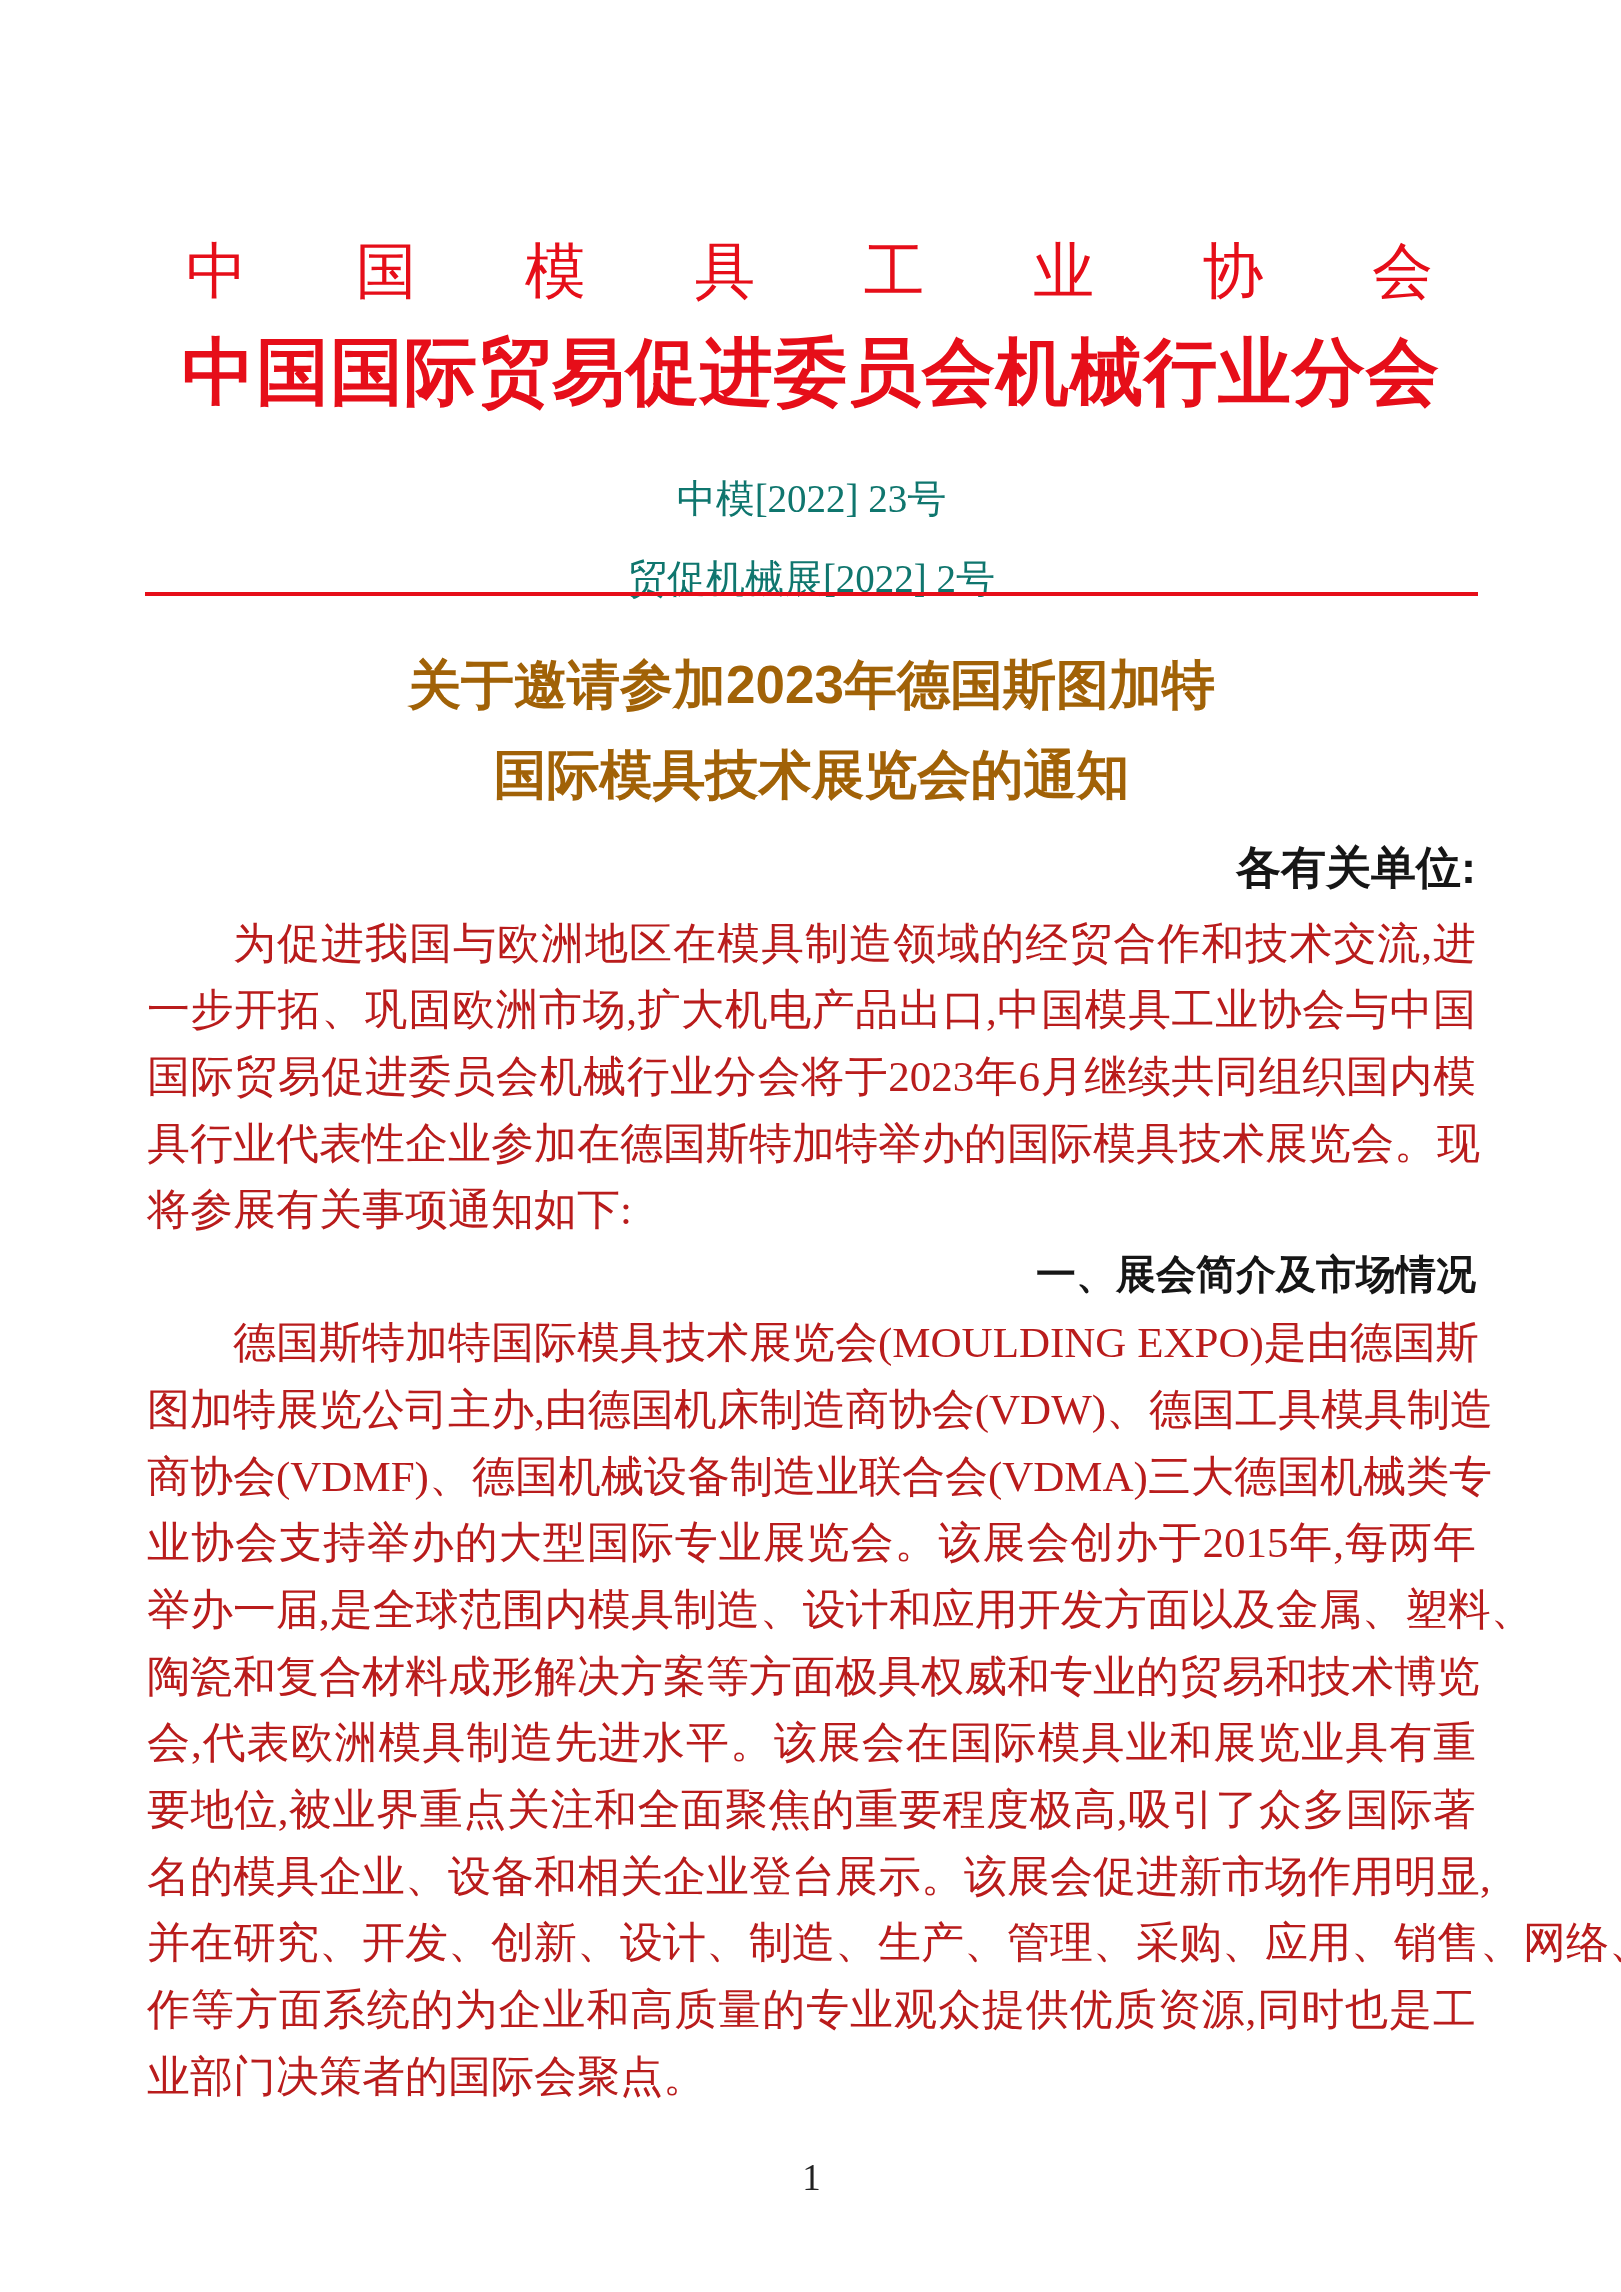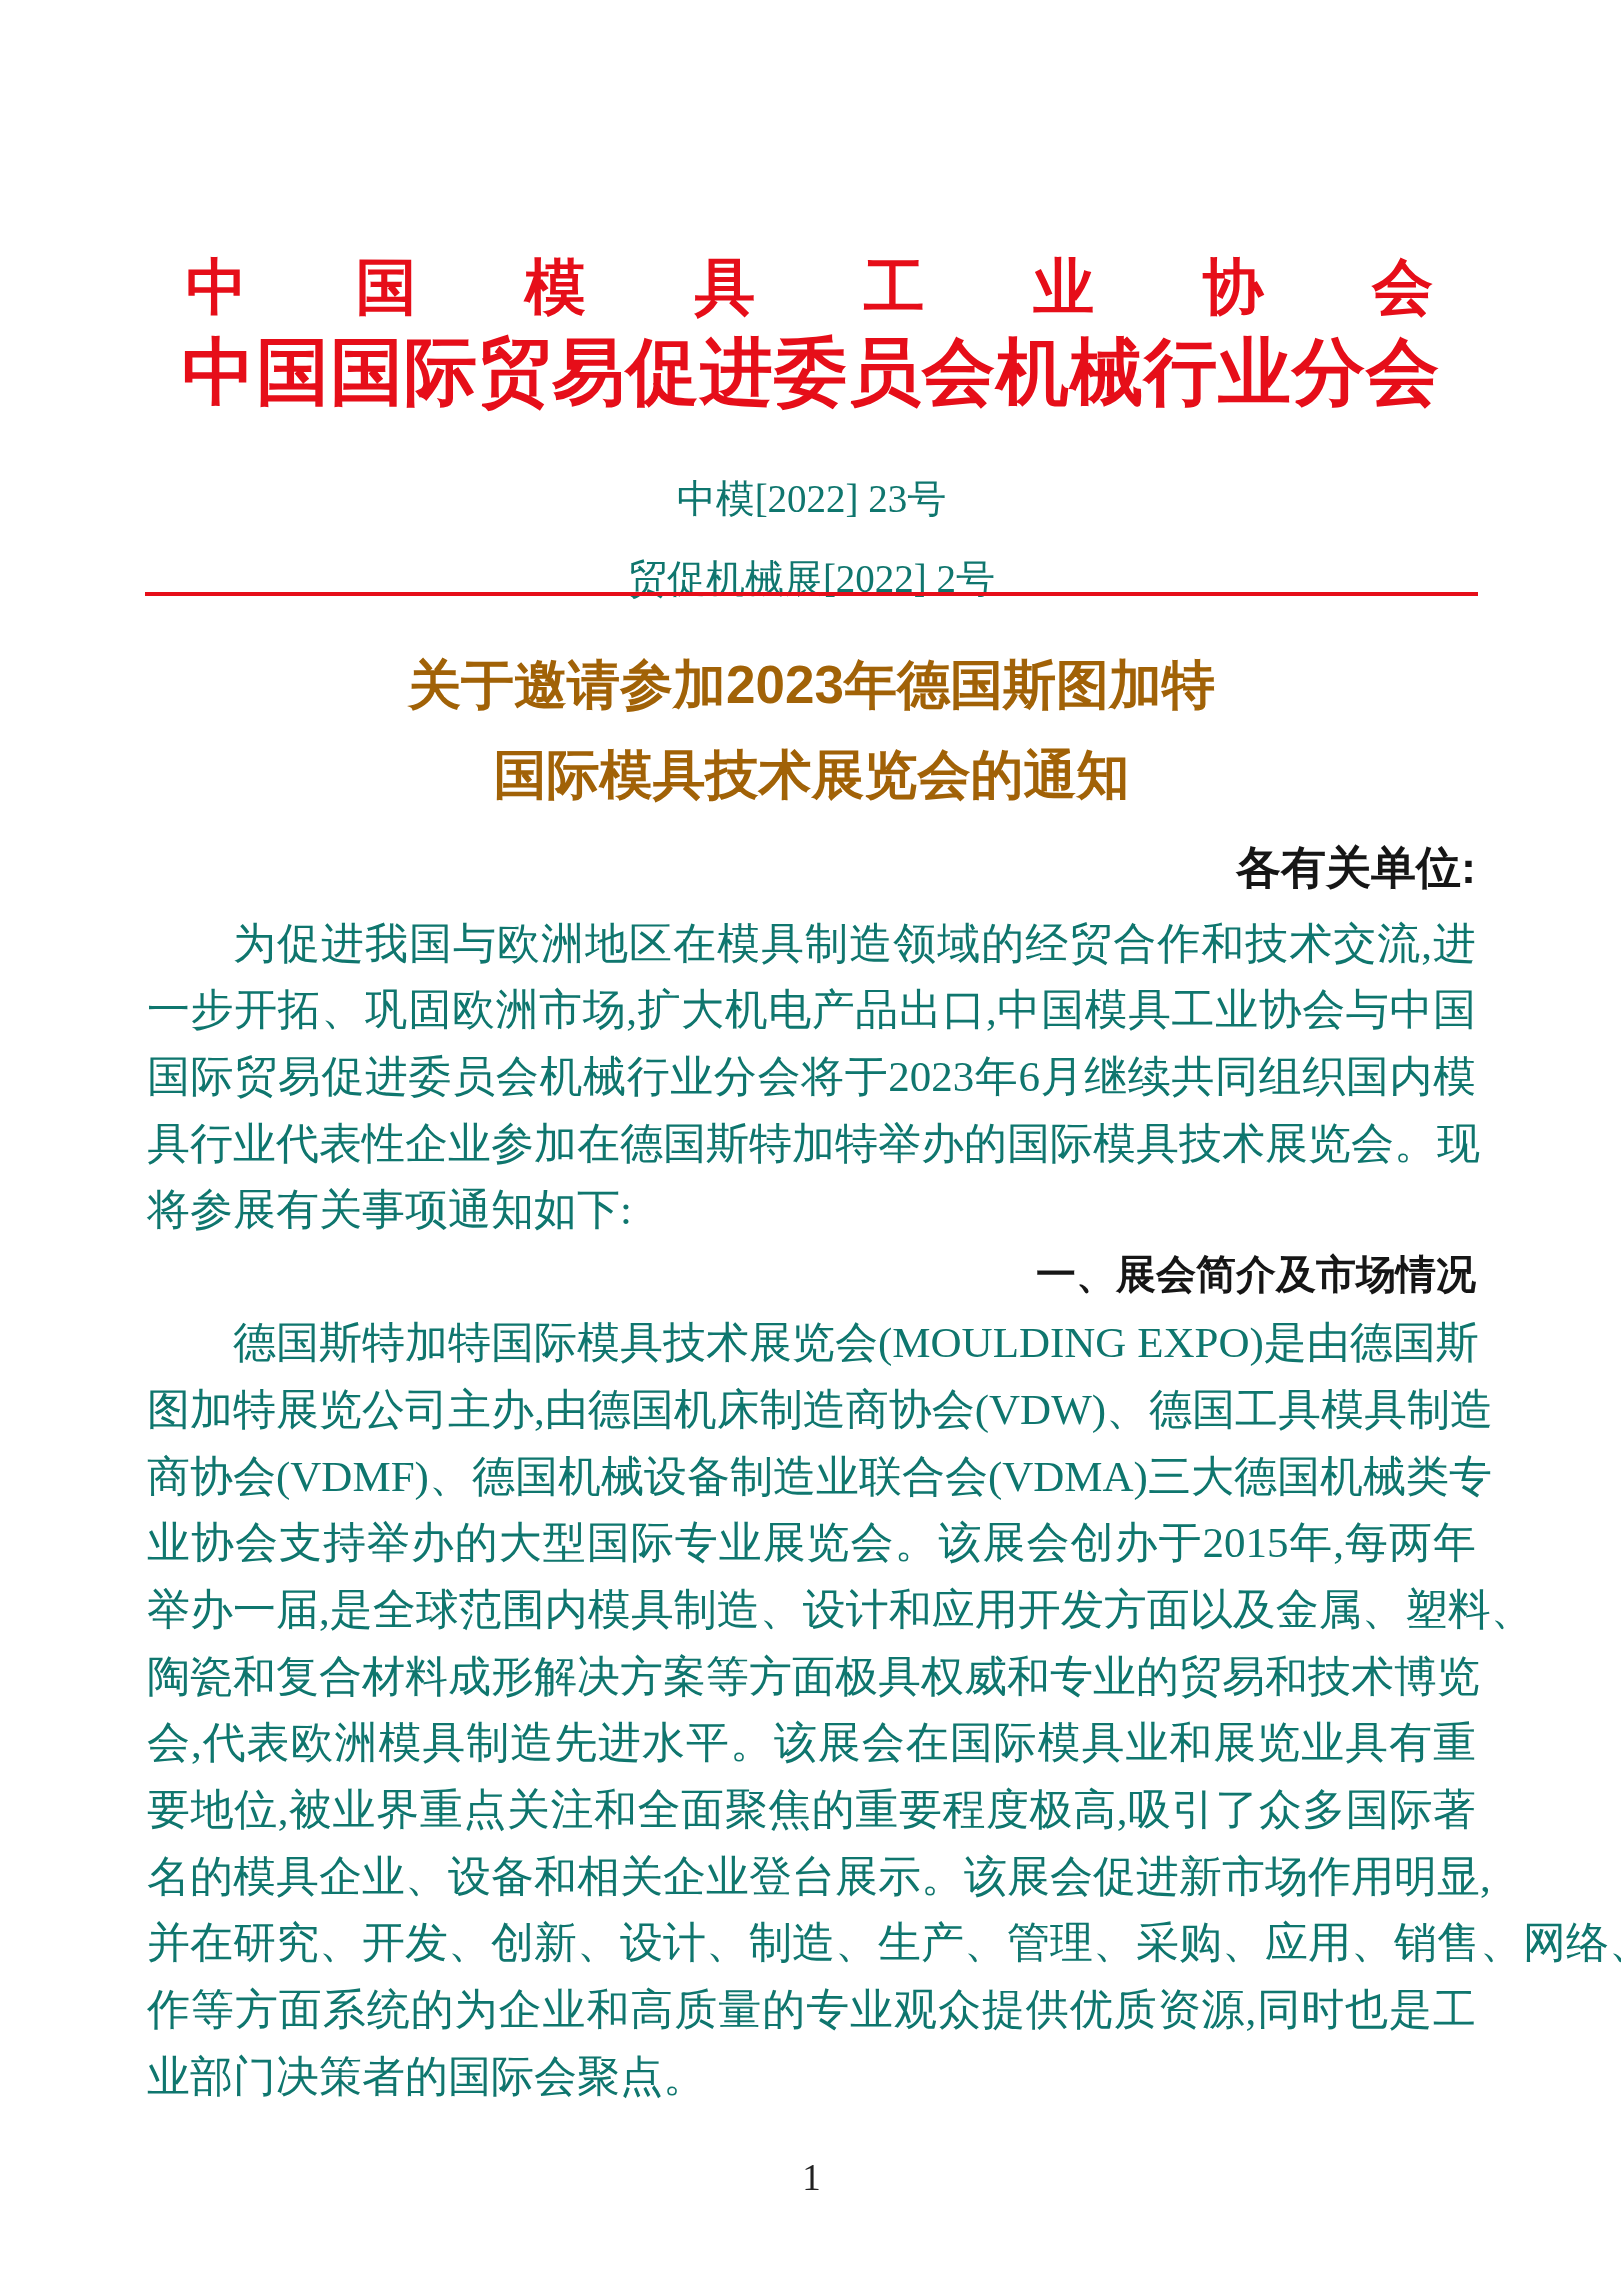--- a/index.html
+++ b/index.html
@@ -6,24 +6,23 @@
   body {
     width:1621px; height:2293px; position:relative; background:#ffffff;
     font-family:"Liberation Serif","DejaVu Serif",serif;
     color:#1f1f1f;
   }
   .abs { position:absolute;text-align:right; }
 
   
   .org-line1 {
     left:186px; width:1247px; top:235px; height:74px;
-    font-size:61px; line-height:74px; font-weight:bold; color:var(--red);
+    font-size:61px; line-height:74px; font-weight:normal; color:var(--red);
     text-align:justify; text-align-last:justify; text-justify:inter-character;
     font-family:"Liberation Serif","DejaVu Serif",serif;
-    margin-top:16px;
   }
   .org-line2 {
     left:182px; width:1257px; top:329px; height:88px;
     font-size:73px; line-height:88px; font-weight:bold; color:var(--red);
     text-align:justify; text-align-last:justify; text-justify:inter-character;
   }
   .doc-num { left:147px; width:1329px; text-align:center; font-size:39px; line-height:53px; color:#0f766e; }
   .doc-num.n1 { top:472px; }
   .doc-num.n2 { top:529px;margin-top:23px; }
   .red-rule { left:145px; width:1333px; top:592px; height:3.9px; background:var(--red); border:none; margin:0; }
@@ -45,21 +44,21 @@
   }
   .section-heading {
     left:147px; width:1329px; top:1241px; font-size:40px; line-height:67px;
     font-weight:bold; color:#161616; text-indent:90px;
     font-family:"Liberation Sans","DejaVu Sans",sans-serif;
   }
 
   
   .bline {
     left:147px; width:1329px; height:67px;
-    font-size:43px; line-height:67px; color:#0f766e;
+    font-size:43px; line-height:67px; color:#b91c1c;
     text-align:justify; text-align-last:justify; text-justify:inter-character;
     white-space:nowrap;
   }
   .bline.indent { text-indent:86px; }
   .bline.para-end { text-align-last:left; }
 
   .page-num {
     left:147px; width:1329px; top:2154px; text-align:center;
     font-size:37px; line-height:47px; color:#222;
   }

